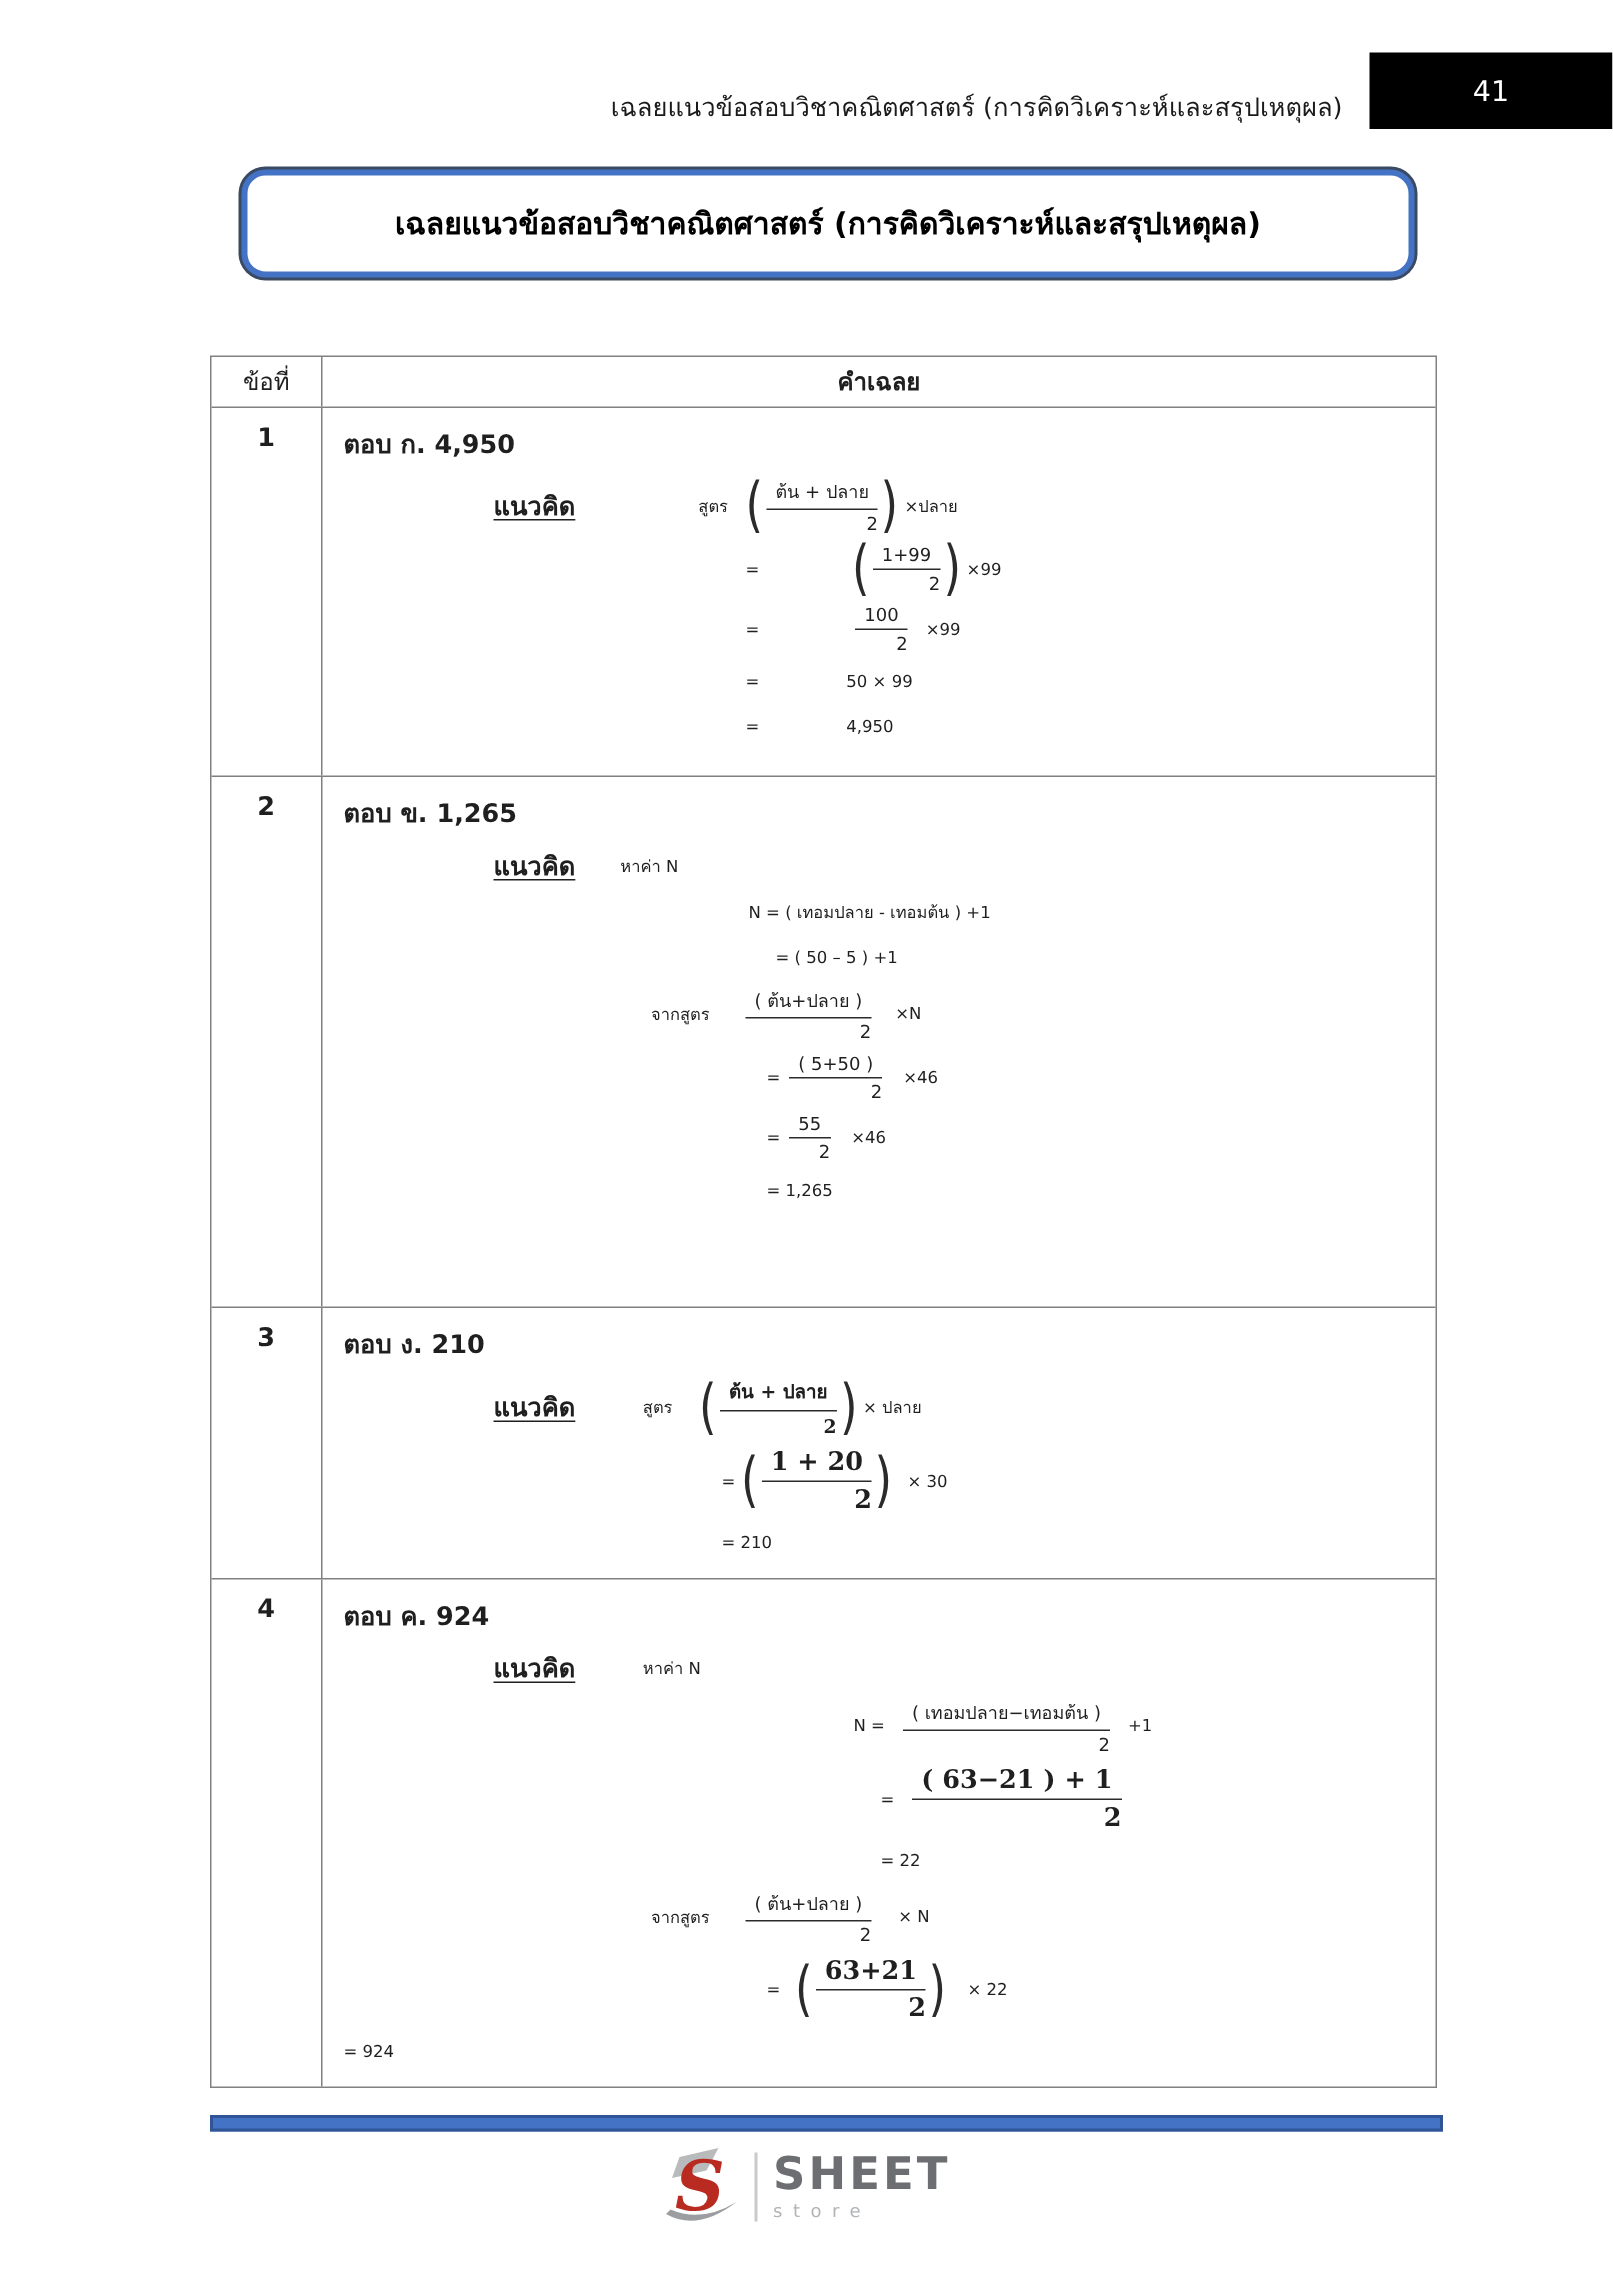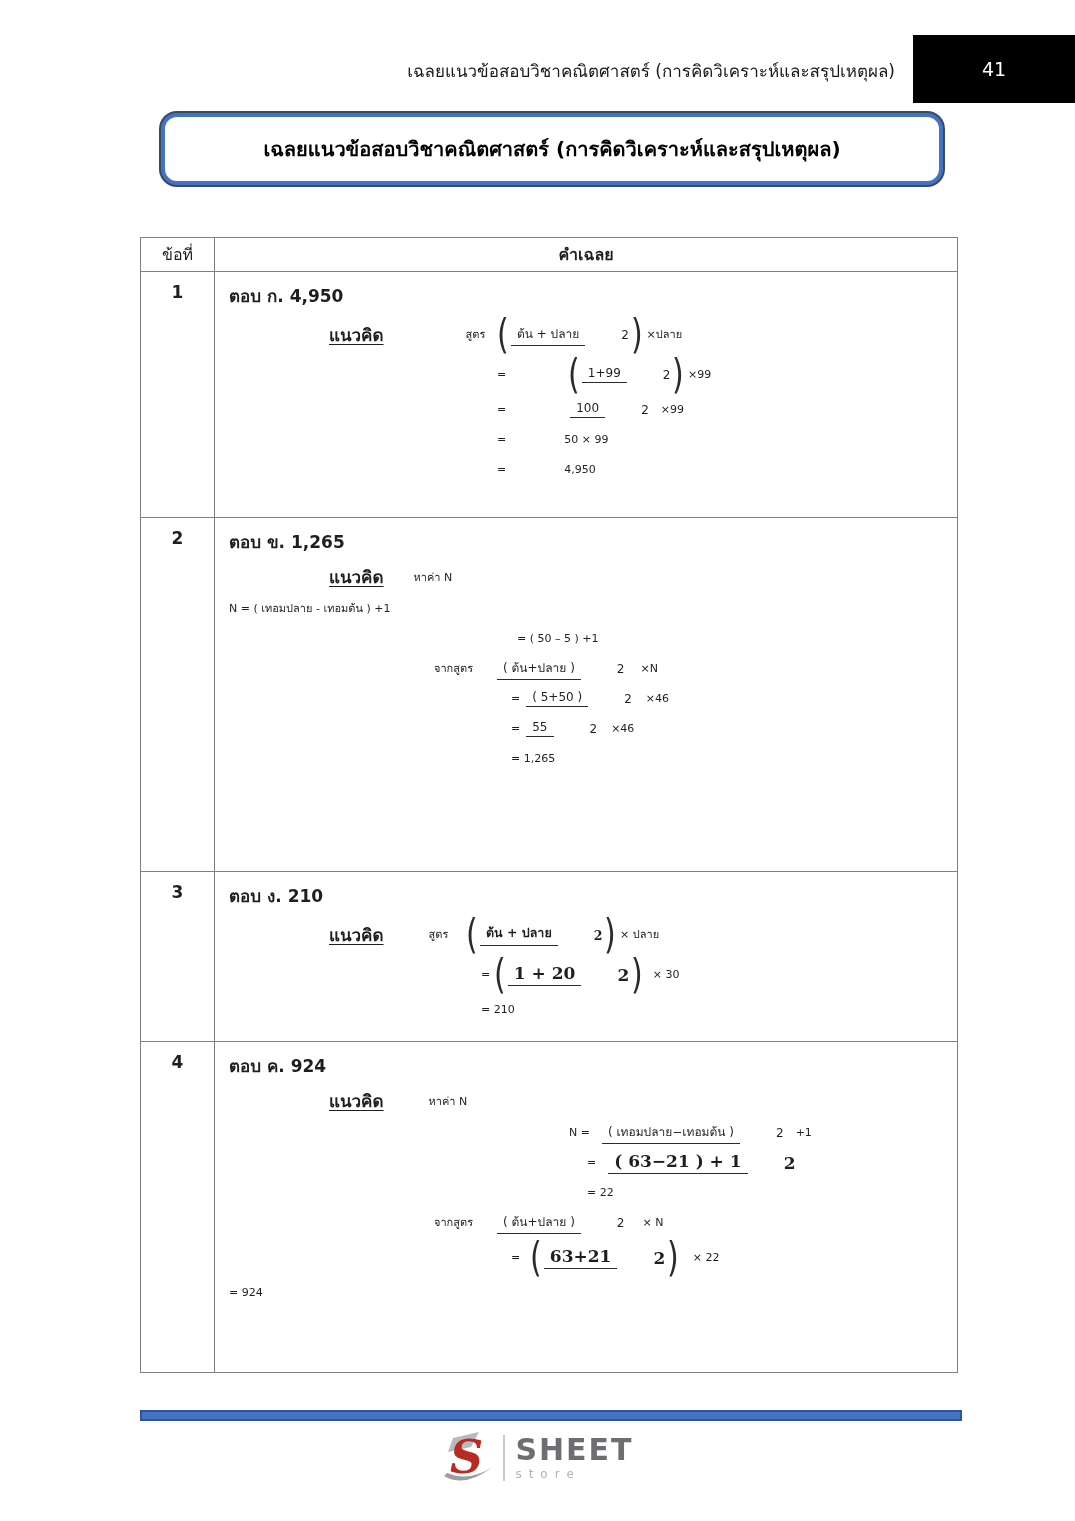--- a/index.html
+++ b/index.html
@@ -7,21 +7,21 @@
   body {
     width:1075px; height:1521px; position:relative;
     font-family:"DejaVu Sans","Liberation Sans",sans-serif;
     color:#1f1f1f;
   }
   .header-title {
     position:absolute; top:57px; right:180px;
     font-size:17px; color:#1a1a1a; white-space:nowrap;
   }
   .pagenum-box {
-    position:absolute; left:913px; top:35px; width:162px; height:68px;
+    position:absolute; left:913px; top:35px; width:162px; height:51px;
     background:#000000; color:#ffffff;
     display:flex; align-items:center; justify-content:center;
     font-size:19px;
   }
   .title-box {
     position:absolute; left:161px; top:113px; width:782px; height:72px;
     border:4px solid #4472C4; border-radius:16px;
     box-shadow:0 0 0 2px #3A4A63;
     background:#ffffff;
     display:flex; align-items:center; justify-content:center;
@@ -54,21 +54,21 @@
 
   .mline { display:flex; align-items:center; margin-bottom:6px; min-height:24px; }
   .mtext { font-size:11px; white-space:pre; }
   .method {
     font-weight:700; text-decoration:underline; text-underline-offset:3px;
     font-size:17px;
   }
   .gap { display:inline-block; height:1px; }
 
   .fracwrap { display:inline-flex; align-items:center; margin:0 4px; }
-  .frac { display:inline-flex; flex-direction:row; align-items:center; margin:0 2px;gap:36px; }
+  .frac { display:inline-flex; flex-direction:column; align-items:flex-end; margin:0 2px; }
   .frac .num {
     font-size:13px; padding:1px 6px 2px; border-bottom:1.6px solid #2b2b2b;
     white-space:pre; text-align:center;
   }
   .frac .den { font-size:13px; padding-top:2px; white-space:pre; }
   .frac.small .num, .frac.small .den { font-size:12px; }
   .boldmath .num, .boldmath .den {
     font-family:"DejaVu Serif","Liberation Serif",serif; font-weight:700;
     font-size:17px;
   }
@@ -178,21 +178,21 @@
         <div class="cell-num">
           <div class="qnum">2</div>
         </div>
         <div class="cell-ans">
           <div class="answer">ตอบ ข. 1,265</div>
           <div class="mline" style="margin-left: 100px;">
             <span class="mtext method">แนวคิด</span>
             <span class="gap" style="width: 30px;"></span>
             <span class="mtext">หาค่า N</span>
           </div>
-          <div class="mline" style="">
+          <div class="mline" style="margin-left: 270px;">
             <span class="mtext">N = ( เทอมปลาย - เทอมต้น ) +1</span>
           </div>
           <div class="mline" style="margin-left: 288px;">
             <span class="mtext">= ( 50 – 5 ) +1</span>
           </div>
           <div class="mline" style="margin-left: 205px;">
             <span class="mtext">จากสูตร</span>
             <span class="gap" style="width: 18px;"></span>
             <span class="fracwrap">
               <span class="frac small">

